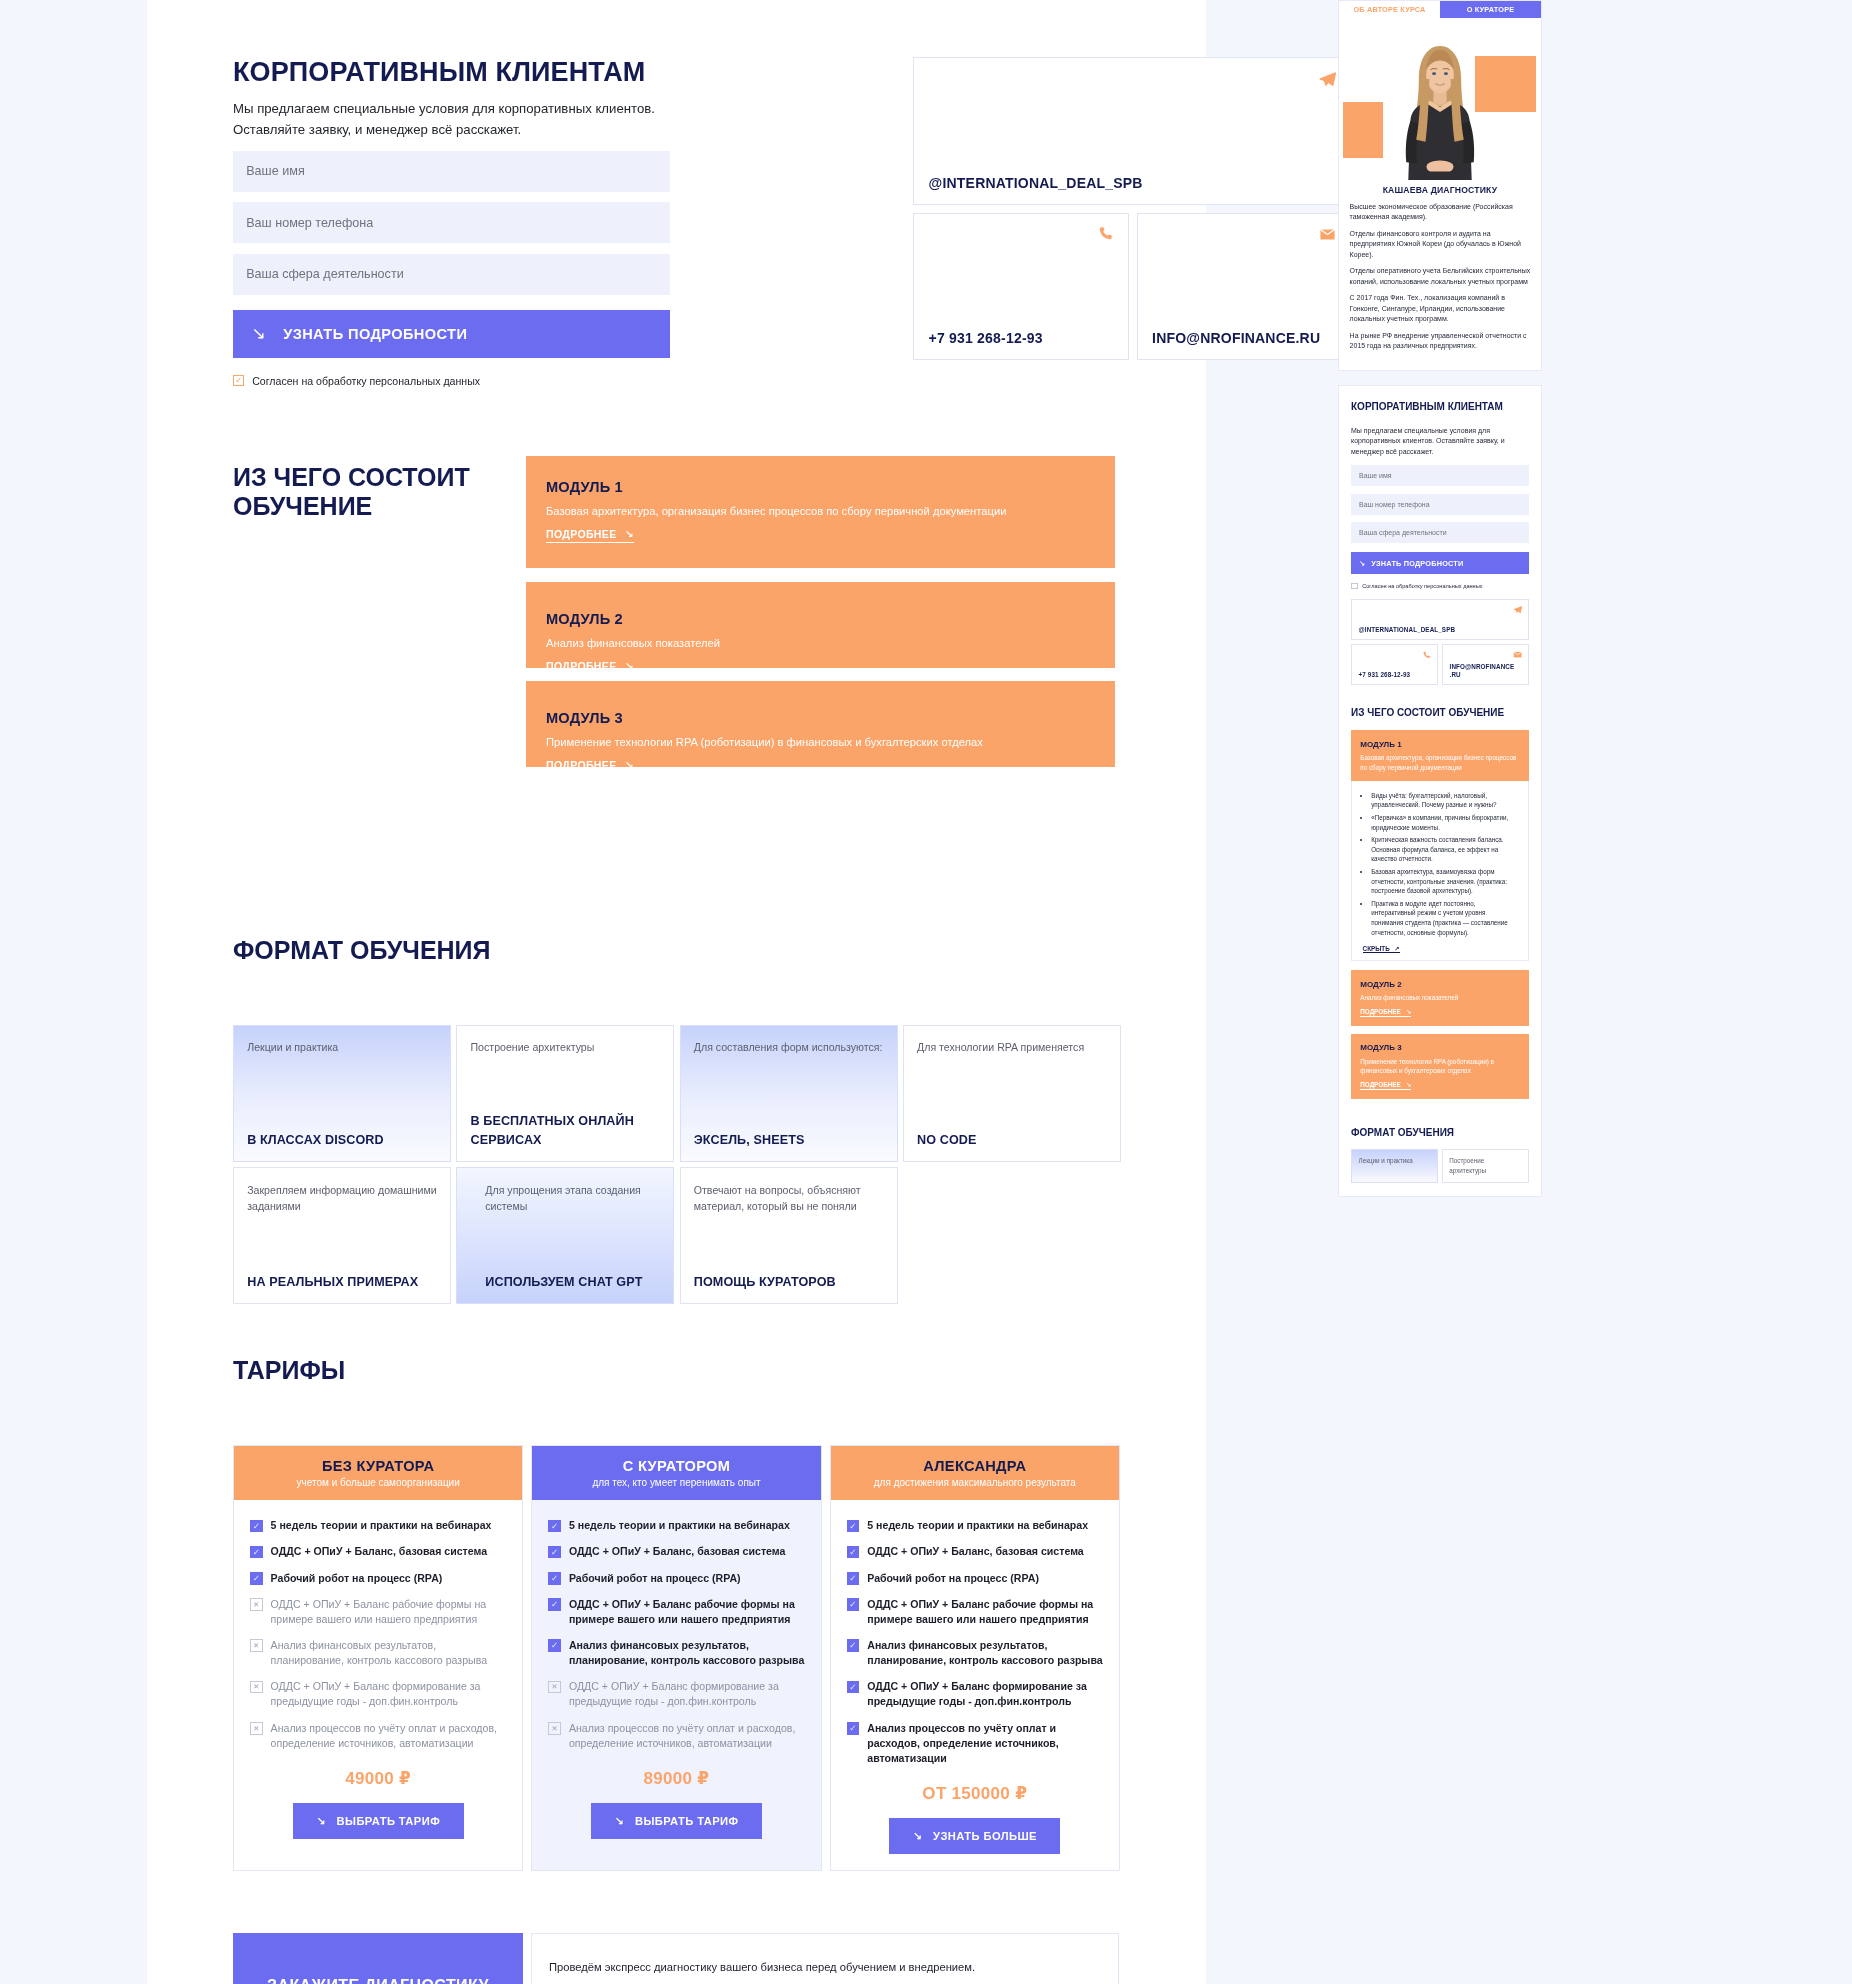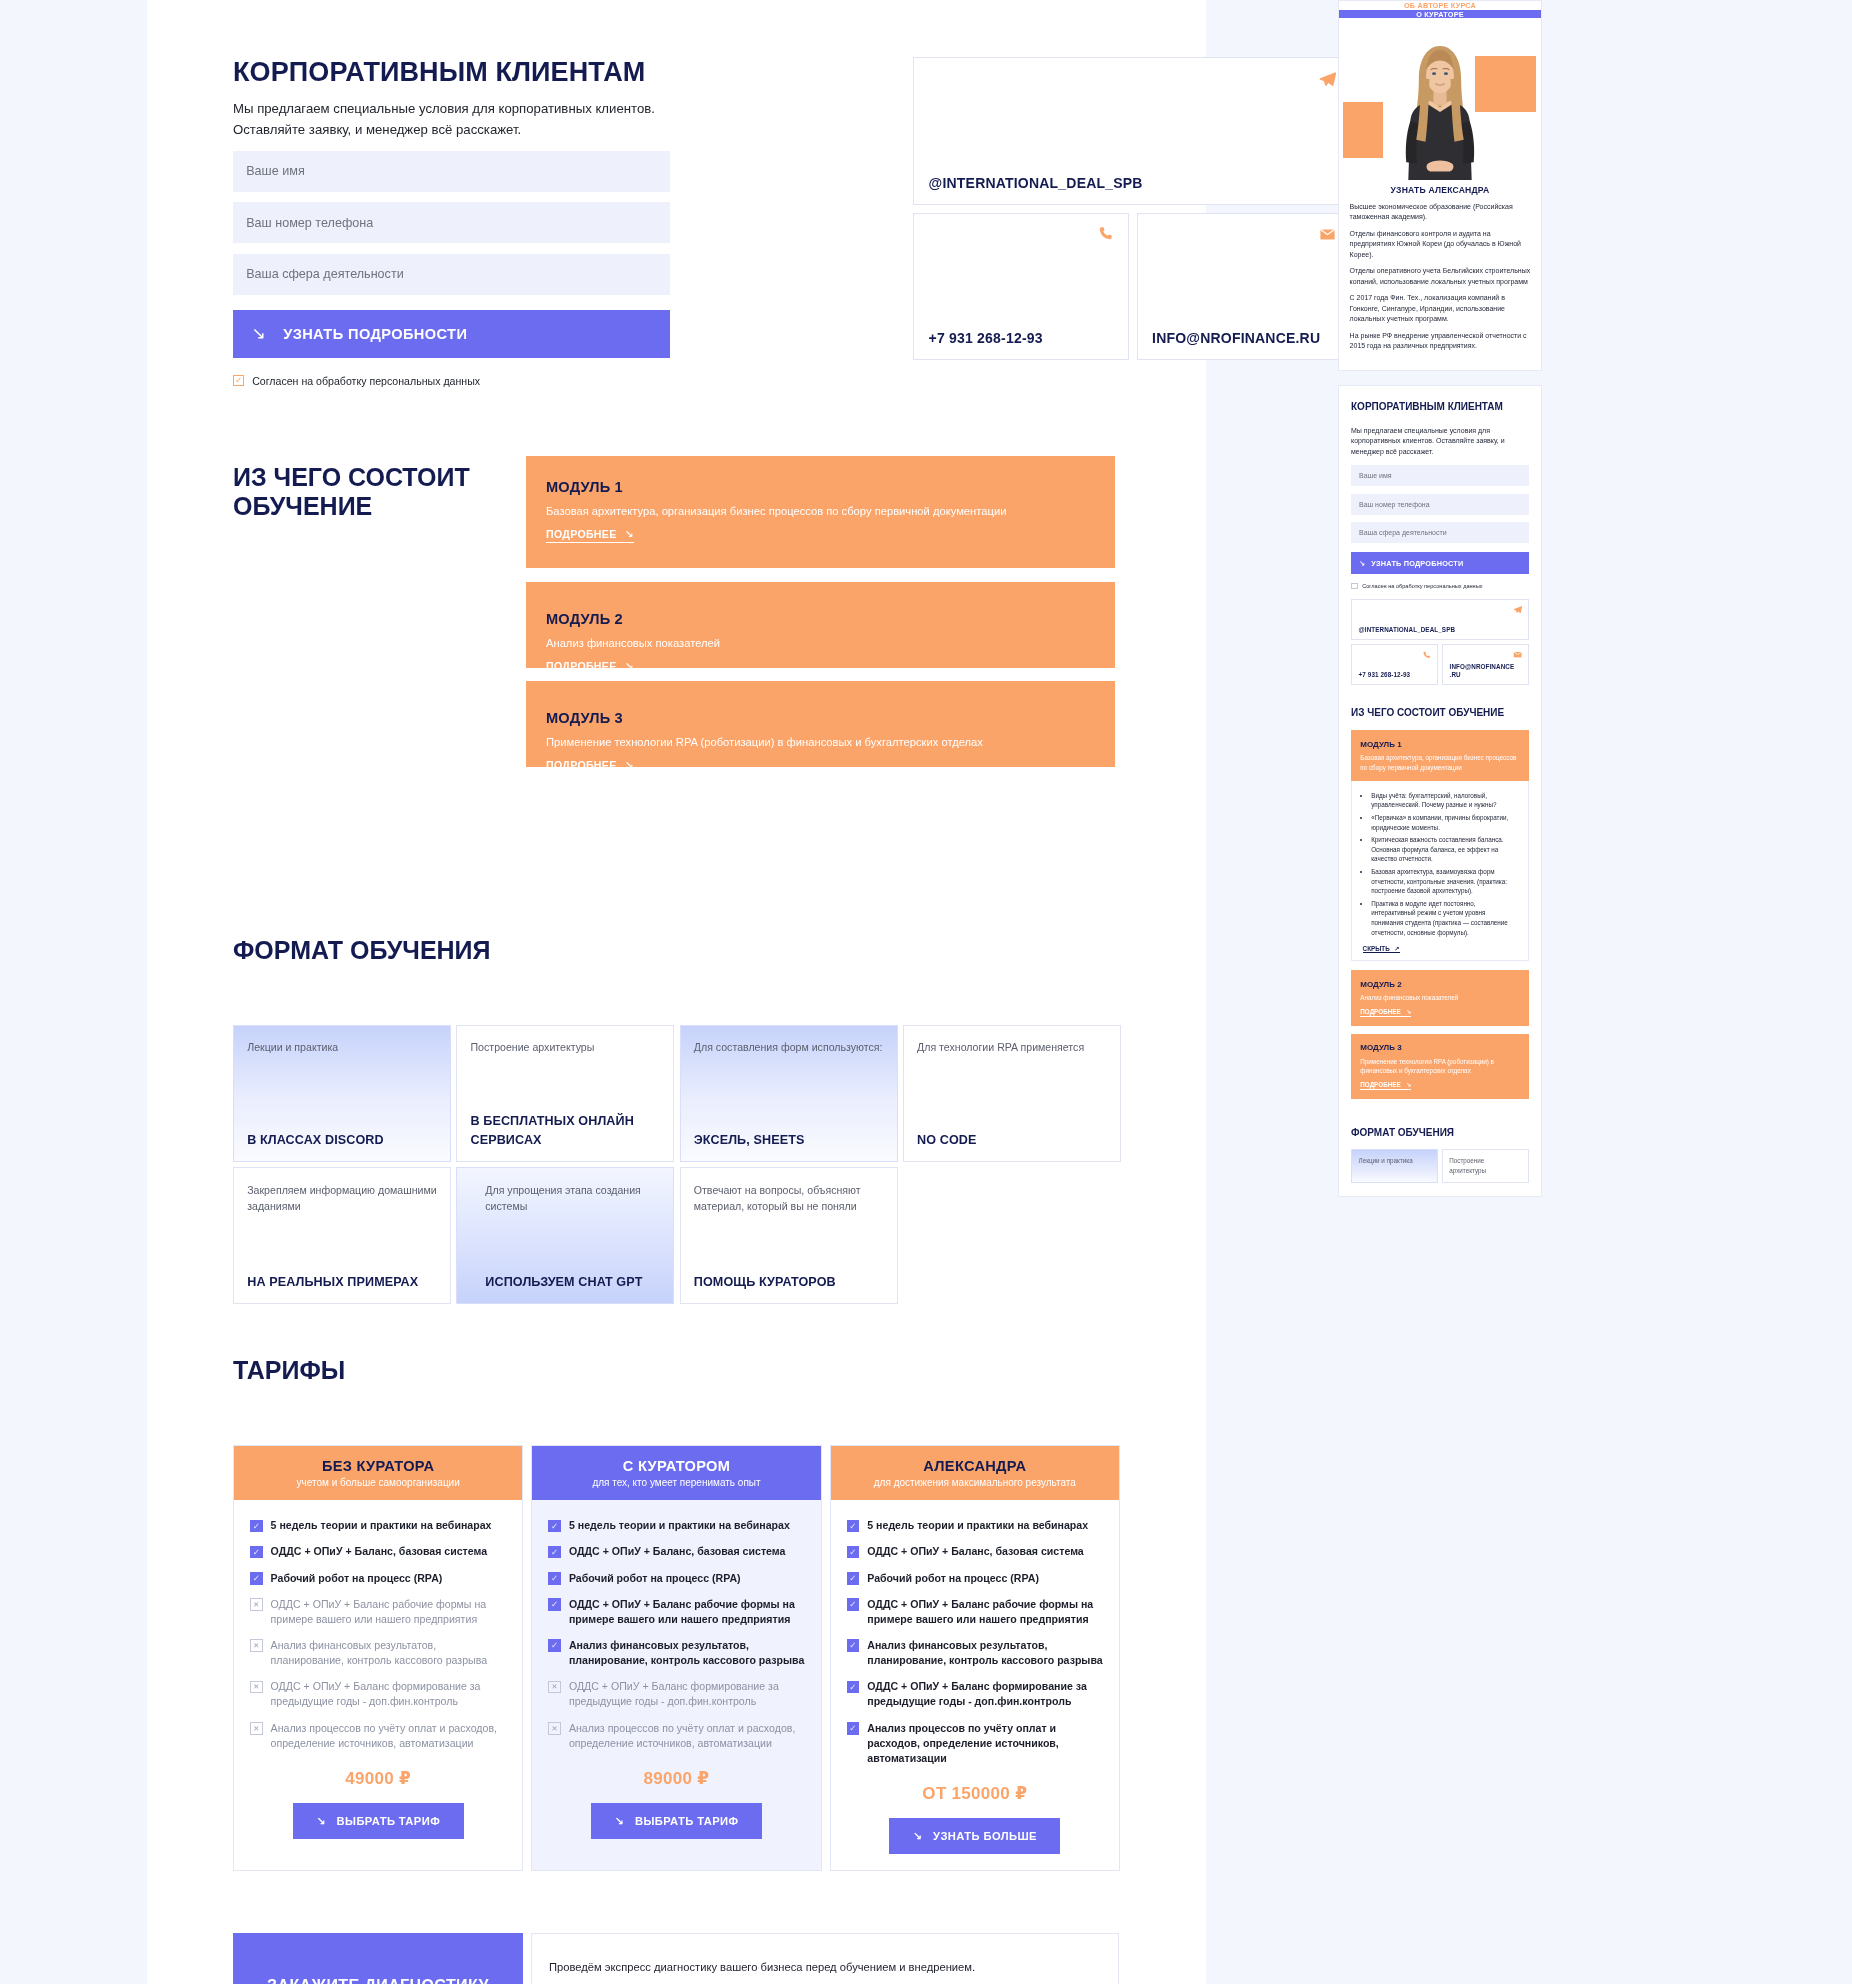--- a/index.html
+++ b/index.html
@@ -230,21 +230,21 @@
 
   
   .sidebar { position: absolute; left: 1338px; top: 0; width: 218px; }
   .s-panel {
     width: 204px;
     background: #ffffff;
     border: 0.7px solid #e7eaf6;
     margin-bottom: 14.6px;
     position: relative;
   }
-  .s-tabs { display: flex; height: 17px; flex-direction: column; }
+  .s-tabs { display: flex; height: 17px; }
   .s-tab {
     flex: 1; display: flex; align-items: center; justify-content: center;
     font-size: 7.3px; font-weight: 700; letter-spacing: 0.2px;
     cursor: pointer;
   }
   .s-tab.inactive { background: #ffffff; color: #fba46a; }
   .s-tab.active { background: #6c6cf0; color: #ffffff; }
   .s-photo-wrap { position: relative; width: 100%; height: 162px; background: #fff; overflow: hidden; }
   .sq-orange-r { position: absolute; right: 5.3px; top: 38px; width: 61px; height: 56px; background: #fba46a; }
   .sq-orange-l { position: absolute; left: 4px; top: 84px; width: 40px; height: 56px; background: #fba46a; }
@@ -610,21 +610,21 @@
 
           <path d="M35 126c-6 18-8 42-6 62l16 2c-2-22 0-46 4-60l-14-4Z" fill="#262629"></path>
           <path d="M125 126c6 18 8 42 6 62l-16 2c2-22 0-46-4-60l14-4Z" fill="#262629"></path>
 
           <path d="M62 190c8-6 28-6 36 0 4 3 3 10-3 12H65c-6-2-7-9-3-12Z" fill="#eec0a0"></path>
 
           <path d="M52 62c-2 40-4 70-8 92l14 3c3-24 5-56 6-95h-12Z" fill="#c79a63"></path>
           <path d="M108 62c2 40 4 70 8 92l-14 3c-3-24-5-56-6-95h12Z" fill="#c79a63"></path>
         </svg>
       </div>
-      <div class="s-name">УЗНАТЬ АЛЕКСАНДРА</div>
+      <div class="s-name">КАШАЕВА ДИАГНОСТИКУ</div>
       <div class="s-bio">
         <p>Высшее экономическое образование (Российская таможенная академия).</p>
         <p>Отделы финансового контроля и аудита на предприятиях Южной Кореи (до обучалась в Южной Корее).</p>
         <p>Отделы оперативного учета Бельгийских строительных копаний, использование локальных учетных программ</p>
         <p> С 2017 года Фин. Тех., локализация компаний в Гонконге, Сингапуре, Ирландии, использование локальных учетных программ.</p>
         <p>На рынке РФ внедрение управленческой отчетности с 2015 года на различных предприятиях.</p>
       </div>
     </div>
 
     <div class="s-panel">

